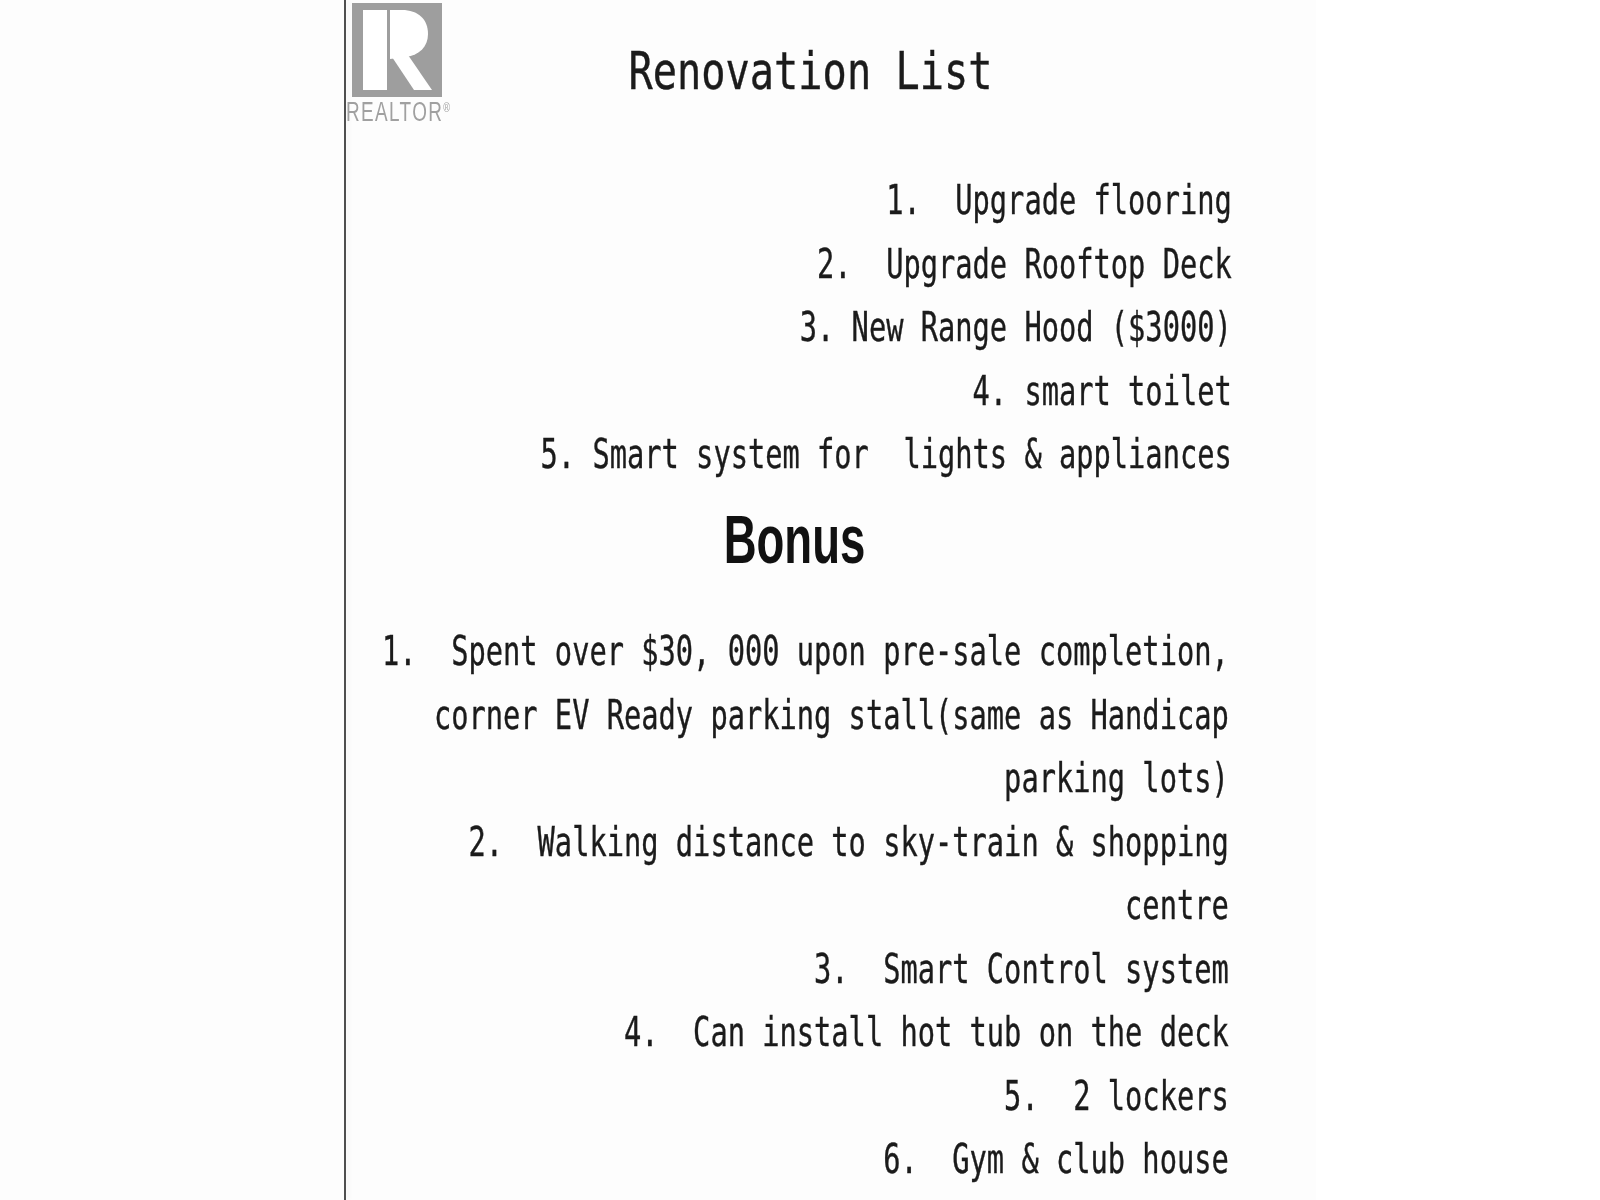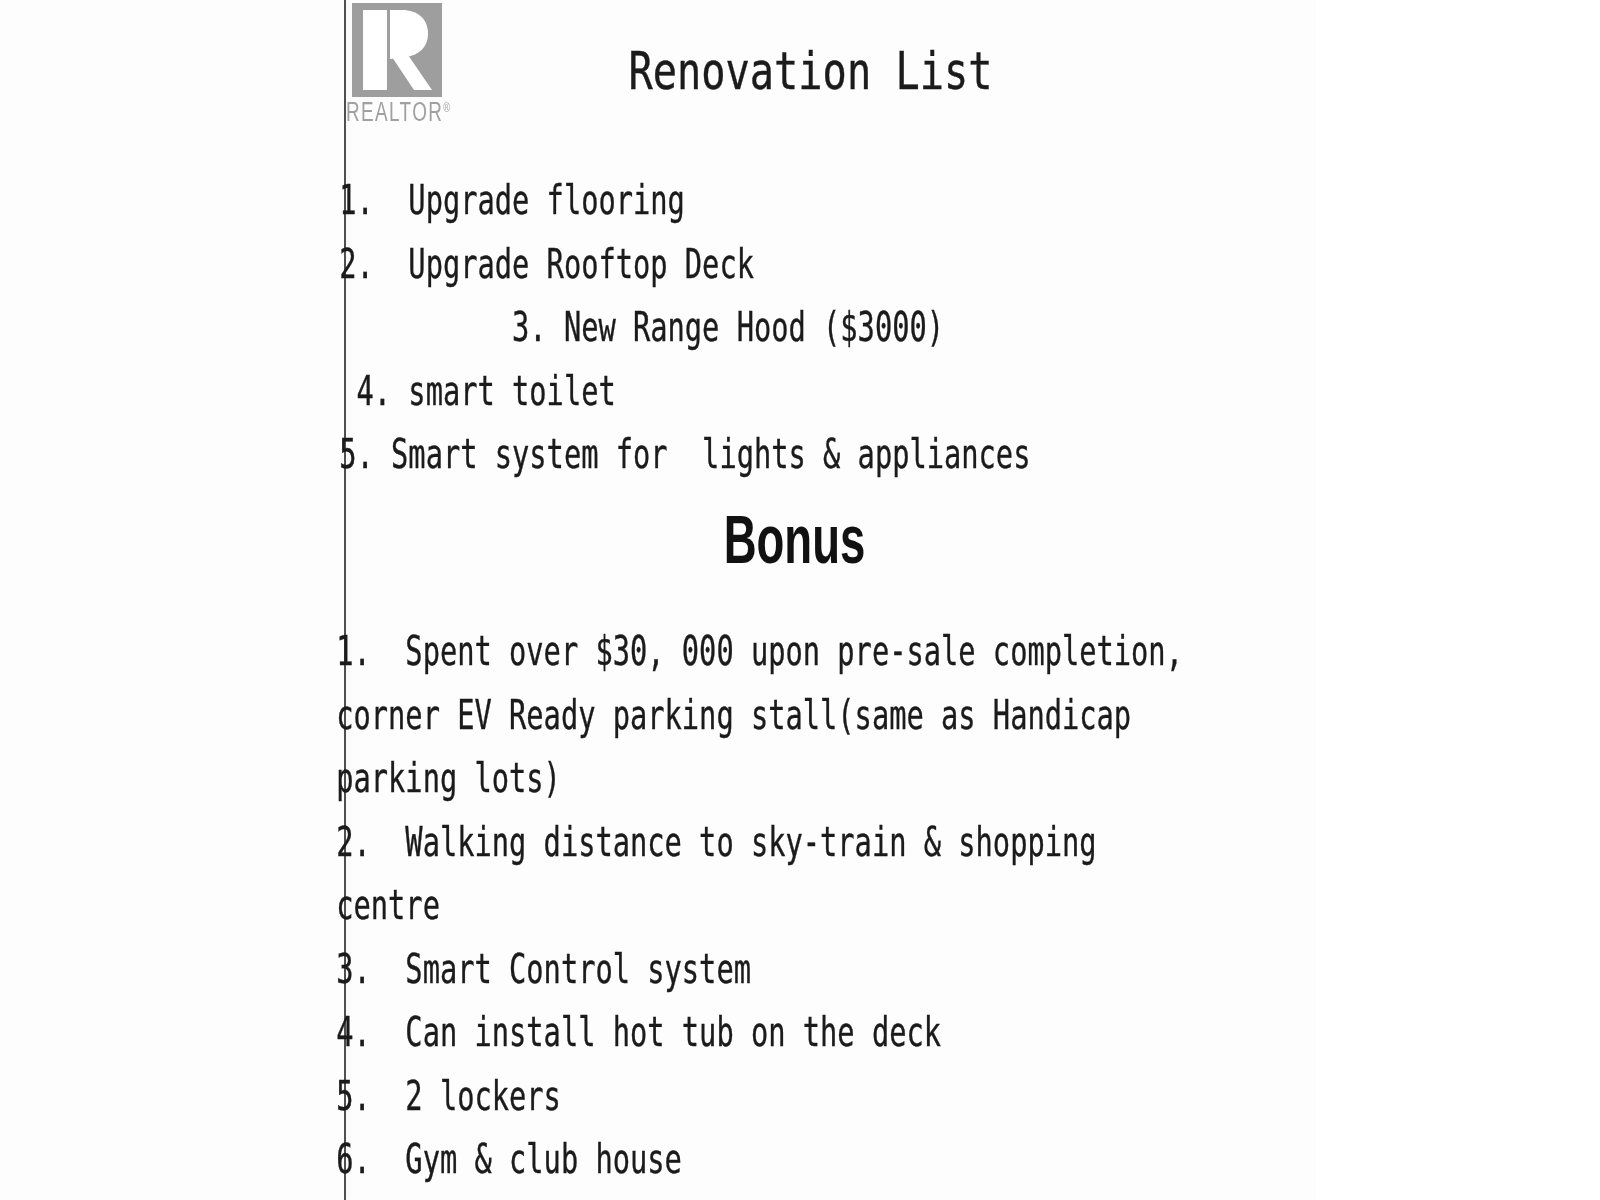--- a/index.html
+++ b/index.html
@@ -66,21 +66,21 @@
     transform: scaleX(0.79);
     transform-origin: 50% 50%;
     -webkit-text-stroke: 0.4px #1b1b1b;
   }
   
   .mono-list {
     position: absolute;
     width: 1275px;
     font-size: 41px;
     line-height: 63.5px;
-    text-align: left;
+    text-align: right;
   }
   .list-renovation { left: 148px; top: 169px; }
   .list-bonus      { left: 145px; top: 584px; margin-top: 36px; }
   .mono-list .line {
     white-space: pre;
     transform: scaleX(0.70);
     transform-origin: 50% 50%;
     -webkit-text-stroke: 0.4px #1b1b1b;
   }
   

